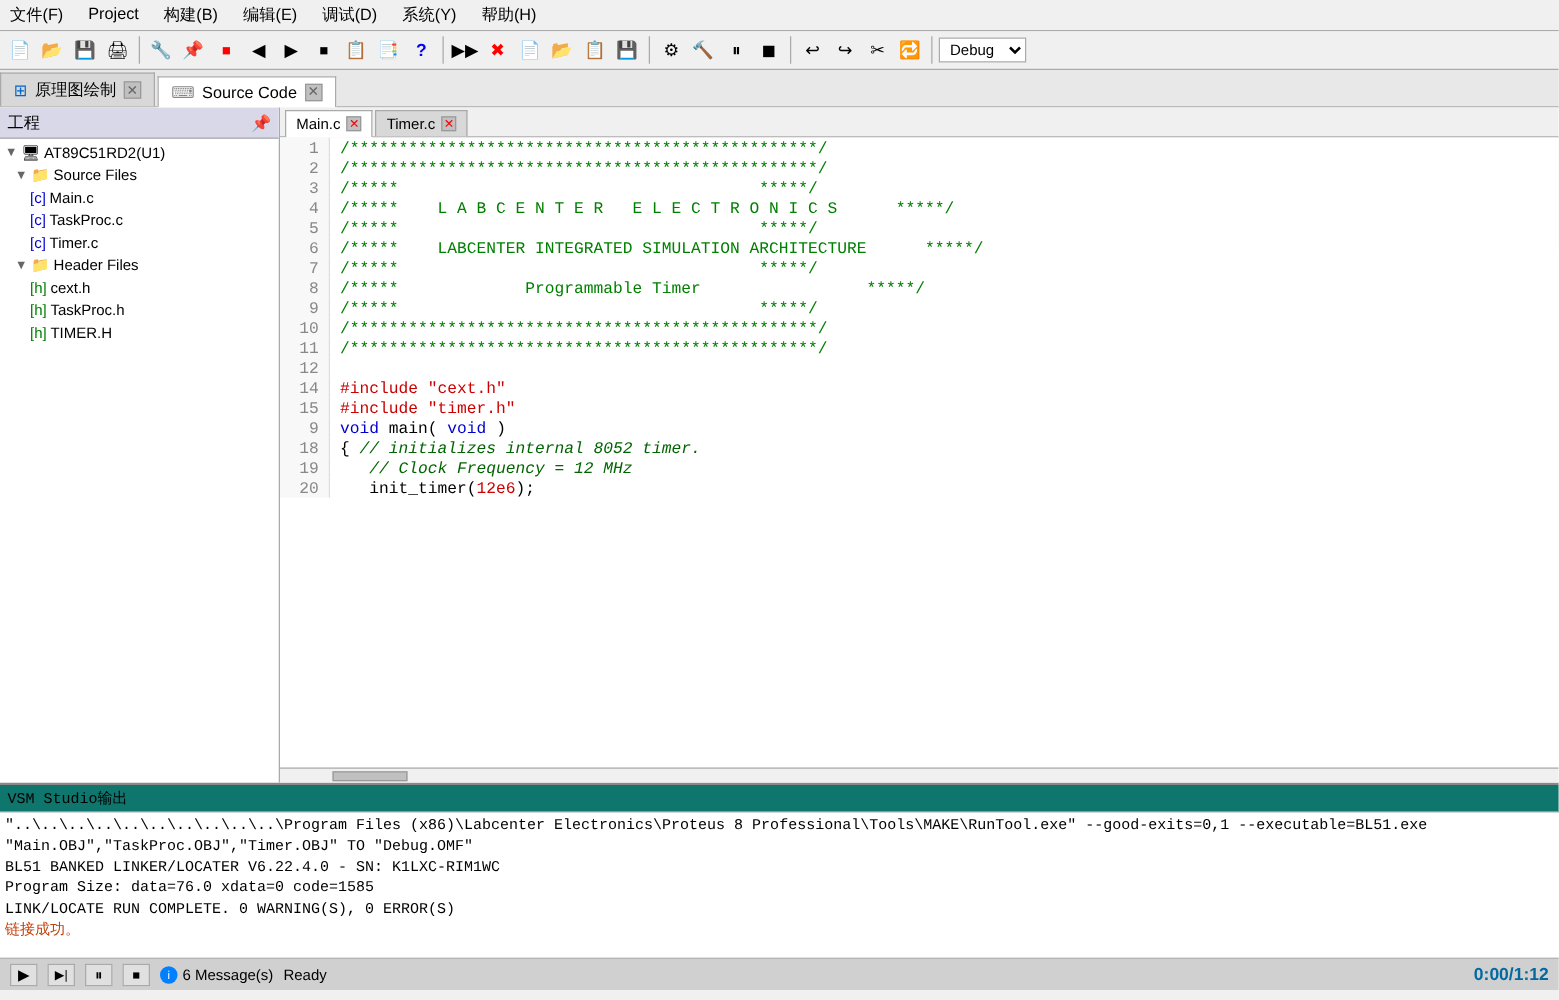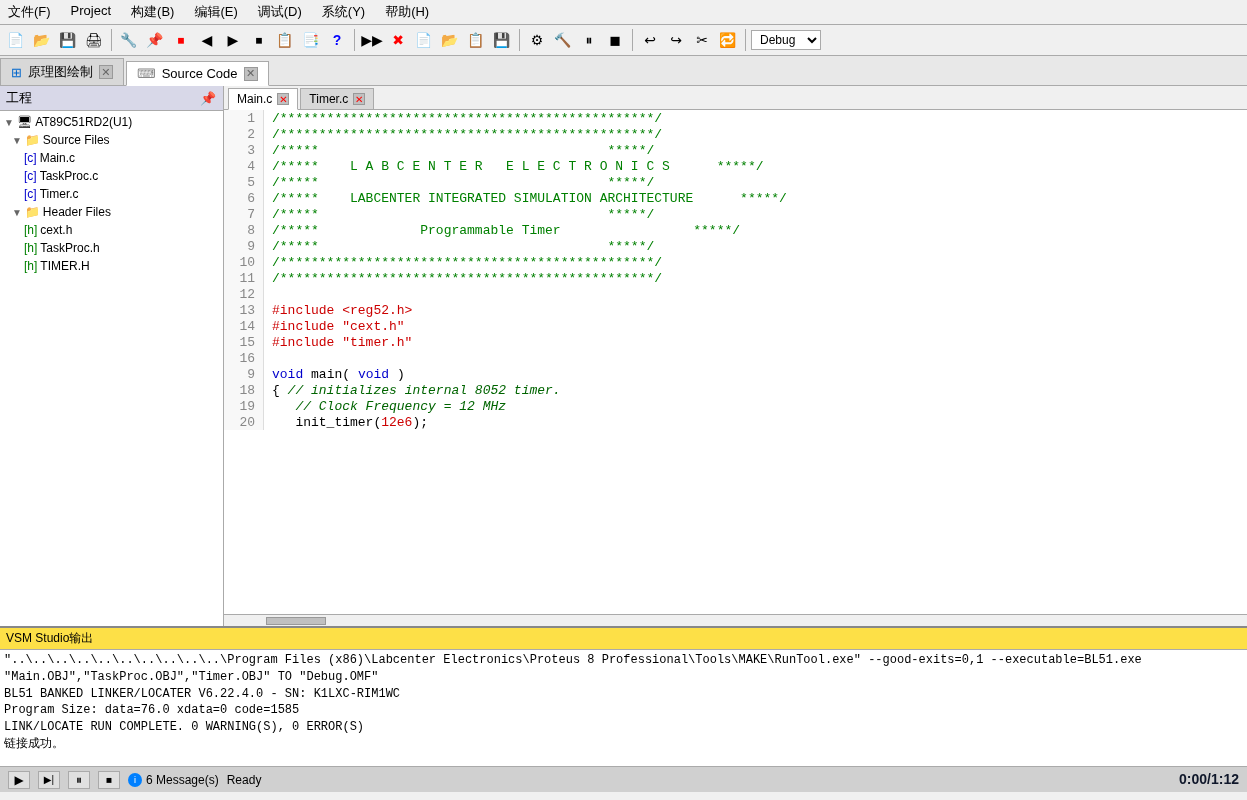--- a/index.html
+++ b/index.html
@@ -231,36 +231,36 @@
 
     
     .bottom-panel {
       height: 140px;
       background: white;
       border-top: 2px solid #888;
       display: flex;
       flex-direction: column;
     }
     .bottom-header {
-      background: #fde047;
+      background: #0f766e;
       padding: 2px 6px;
       font-size: 12px;
-      font-family: Liberation Sans, sans-serif;
+      font-family: Liberation Mono, monospace;
       border-bottom: 1px solid #aaa;
     }
     .bottom-content {
       flex: 1;
       overflow-y: auto;
       font-family: 'Courier New', monospace;
       font-size: 12px;
       padding: 2px 4px;
       background: white;
     }
     .output-line { line-height: 1.4; }
-    .output-green { color: #000000; }
+    .output-green { color: #c2410c; }
 
     
     .status-bar {
       height: 26px;
       background: #d0d0d0;
       border-top: 1px solid #aaa;
       display: flex;
       align-items: center;
       justify-content: space-between;
       padding: 0 8px;
@@ -286,21 +286,21 @@
       font-family: Arial, sans-serif;
     }
     .status-circle {
       width: 14px; height: 14px;
       border-radius: 50%;
       background: #0080ff;
       display: flex; align-items: center; justify-content: center;
       color: white; font-size: 9px;
     }
     .status-time {
-      color: #0f172a;
+      color: #0369a1;
       font-size: 14px;
       font-weight: bold;
       font-family: Arial, sans-serif;
     }
     .status-ready {
       font-size: 12px;
       font-family: Arial, sans-serif;
     }
   </style>
 </head>
@@ -495,39 +495,31 @@
         <div class="code-line">
           <span class="line-num">11</span>
           <span class="line-code green">/************************************************/</span>
         </div>
 
         <div class="code-line">
           <span class="line-num">12</span>
           <span class="line-code"></span>
         </div>
 
-        <div class="code-line">
-          <span class="line-num">13</span>
-          <span class="line-code red">#include &lt;reg52.h&gt;</span>
-        </div>
 
         <div class="code-line">
           <span class="line-num">14</span>
           <span class="line-code red">#include "cext.h"</span>
         </div>
 
         <div class="code-line">
           <span class="line-num">15</span>
           <span class="line-code red">#include "timer.h"</span>
         </div>
 
-        <div class="code-line">
-          <span class="line-num">16</span>
-          <span class="line-code"></span>
-        </div>
 
         <div class="code-line">
           <span class="line-num">9</span>
           <span class="line-code"><span style="color:#0000cc;">void</span> <span style="color:#000000;">main</span><span style="color:#000000;">(</span> <span style="color:#0000cc;">void</span> <span style="color:#000000;">)</span></span>
         </div>
 
         <div class="code-line">
           <span class="line-num">18</span>
           <span class="line-code"><span style="color:#000000;">{ </span><span style="color:#006400;font-style:italic;">// initializes internal 8052 timer.</span></span>
         </div>

